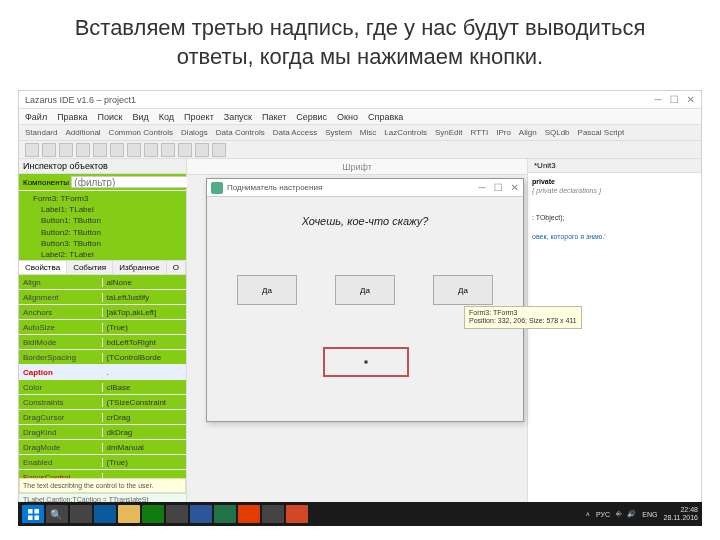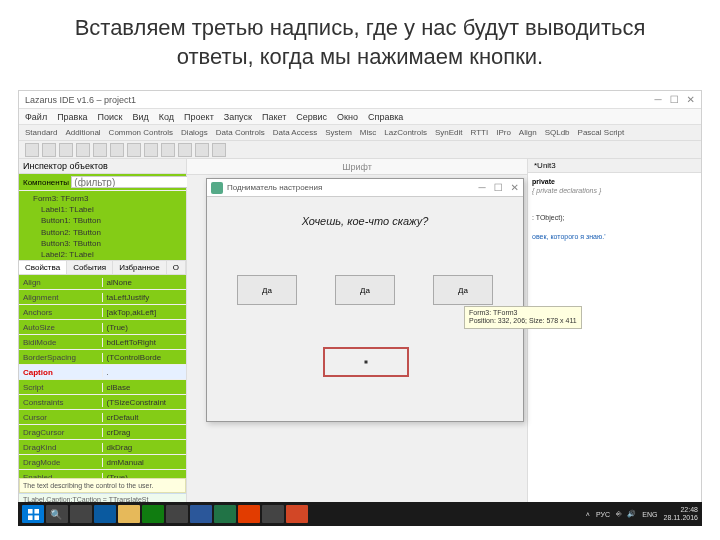--- a/index.html
+++ b/index.html
@@ -161,30 +161,26 @@
           </div>
           <div class="prop-row">
             <div class="k">BorderSpacing</div>
             <div class="v">(TControlBorde</div>
           </div>
           <div class="prop-row hl">
             <div class="k">Caption</div>
             <div class="v">.</div>
           </div>
           <div class="prop-row">
-            <div class="k">Script</div>
+            <div class="k">Color</div>
             <div class="v">clBase</div>
           </div>
           <div class="prop-row">
             <div class="k">Constraints</div>
             <div class="v">(TSizeConstraint</div>
-          </div>
-          <div class="prop-row">
-            <div class="k">Cursor</div>
-            <div class="v">crDefault</div>
           </div>
           <div class="prop-row">
             <div class="k">DragCursor</div>
             <div class="v">crDrag</div>
           </div>
           <div class="prop-row">
             <div class="k">DragKind</div>
             <div class="v">dkDrag</div>
           </div>
           <div class="prop-row">

